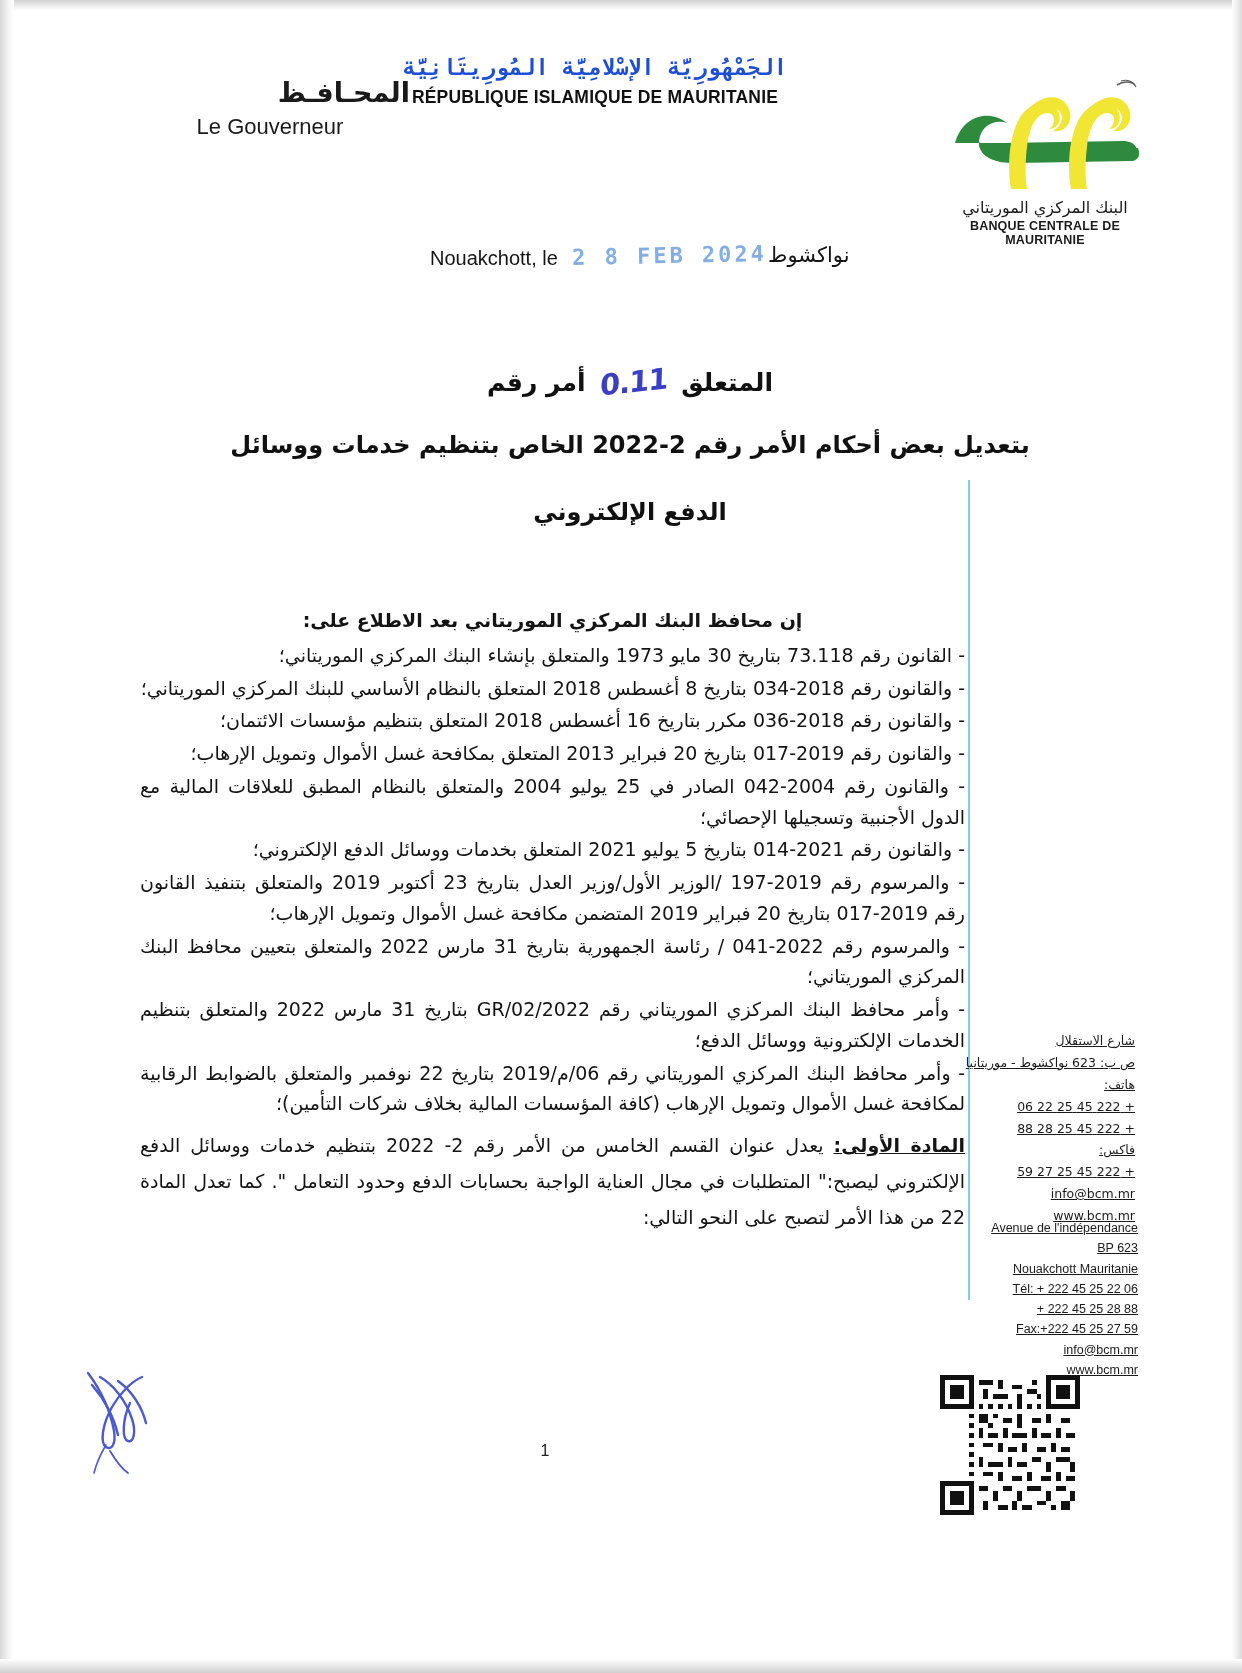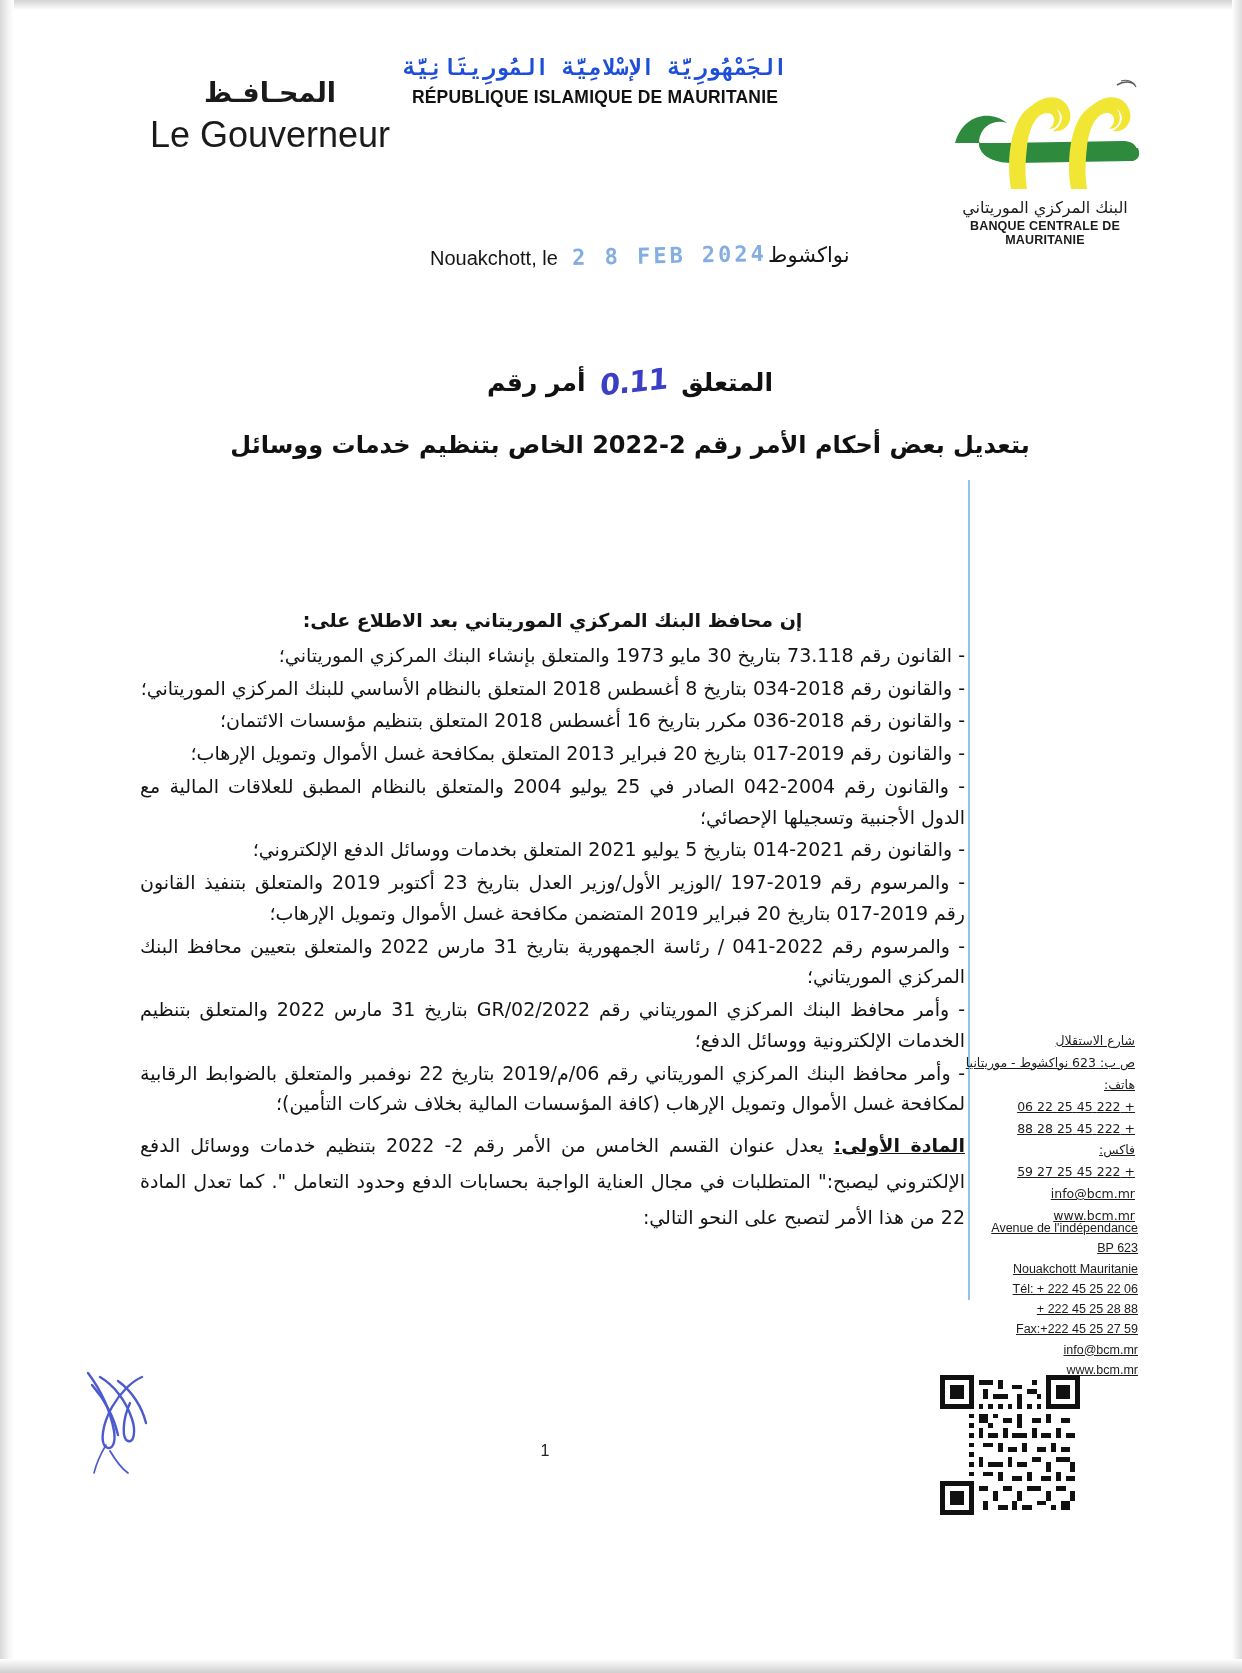--- a/index.html
+++ b/index.html
@@ -46,24 +46,24 @@
     position: absolute;
     top: 55px; left: 0; width: 1242px; height: 180px;
   }
   .hdr-left {
     position: absolute; left: 130px; top: 22px; width: 280px;
     text-align: center;
   }
   .hdr-left .ar {
     font-family: "DejaVu Sans", sans-serif;
     font-size: 27px; font-weight: 700; letter-spacing: 1px;
-    direction: rtl; color: #1a1a1a;
+    direction: rtl; color: #1a1a1a; text-align: right;
   }
   .hdr-left .fr {
-    font-size: 36px; font-weight: 400; margin-top: 6px; color: #1a1a1a;
+    font-size: 22px; font-weight: 400; margin-top: 6px; color: #1a1a1a;
   }
   .hdr-center {
     position: absolute; left: 380px; top: 0px; width: 430px; text-align: center;
   }
   .hdr-center .ar {
     font-family: Liberation Mono, monospace;
     font-size: 22px; font-weight: 700; direction: rtl; color: #1d4ed8;
     letter-spacing: 0px;
   }
   .hdr-center .fr {
@@ -242,20 +242,21 @@
 
   <div class="title-block">
     <div class="title-line1">
       <span>المتعلق</span>
       <span class="title-num">
         <span class="handwritten-num">0.11</span>
       </span>
       <span>أمر رقم</span>
     </div>
     <div class="title-line2">بتعديل بعض أحكام الأمر رقم 2-2022 الخاص بتنظيم خدمات ووسائل</div>
+    <div class="title-line2">الدفع الإلكتروني</div>
   </div>
 
   <div class="side-rule"></div>
 
   <div class="body">
     <div class="intro">إن محافظ البنك المركزي الموريتاني بعد الاطلاع على:</div>
 
     <p>- القانون رقم 73.118 بتاريخ 30 مايو 1973 والمتعلق بإنشاء البنك المركزي الموريتاني؛</p>
     <p>- والقانون رقم 2018-034 بتاريخ 8 أغسطس 2018 المتعلق بالنظام الأساسي للبنك المركزي الموريتاني؛</p>
     <p>- والقانون رقم 2018-036 مكرر بتاريخ 16 أغسطس 2018 المتعلق بتنظيم مؤسسات الائتمان؛</p>

